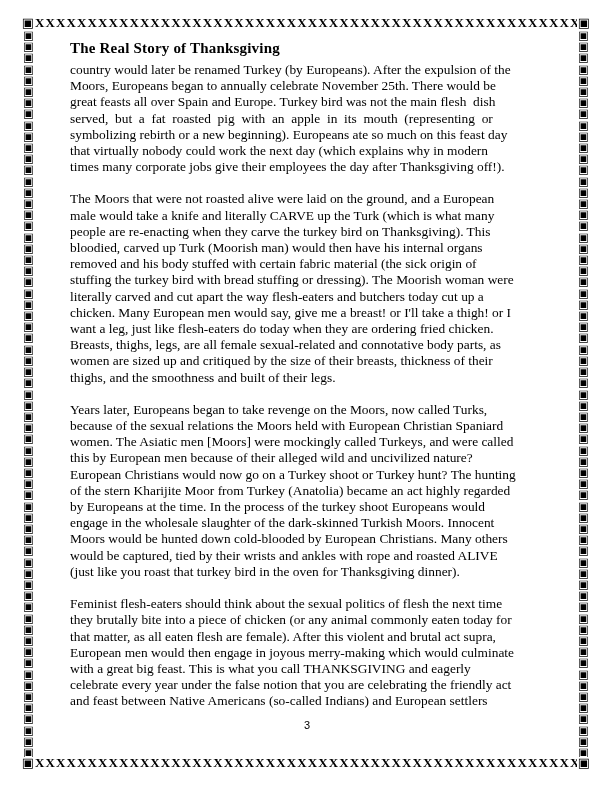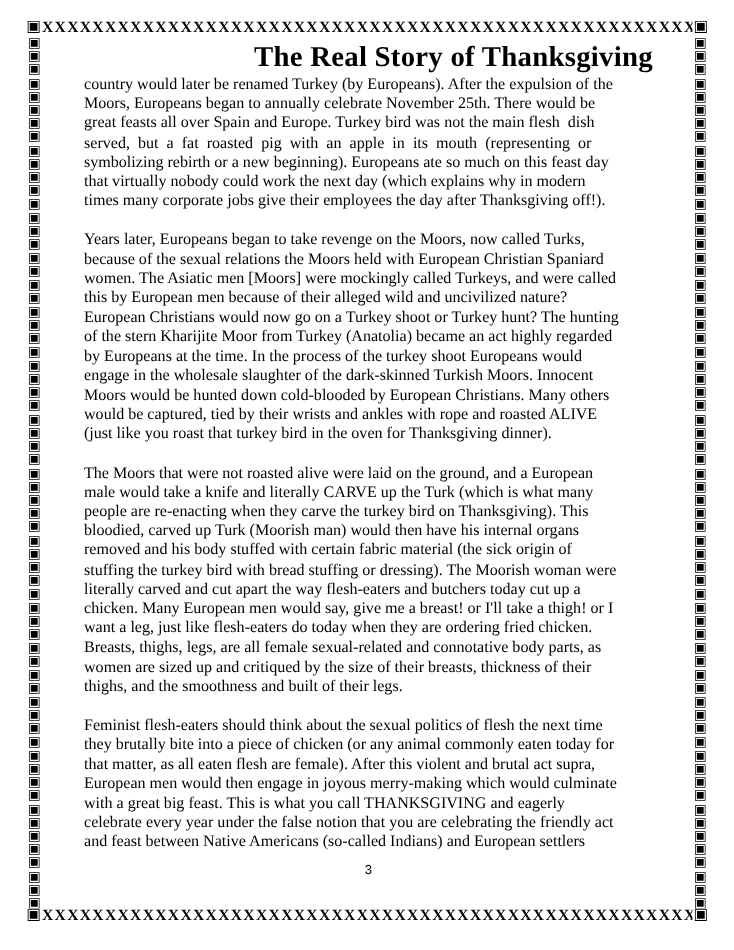--- a/index.html
+++ b/index.html
@@ -28,22 +28,22 @@
     font-family:"DejaVu Sans", sans-serif; font-size:13px; line-height:14px;
     text-align:center; color:#000;
   }
   .corner-tl { left:21px;  top:16px; }
   .corner-tr { left:577px; top:16px; }
   .corner-bl { left:21px;  top:756px; }
   .corner-br { left:577px; top:756px; }
   
   .content { position:absolute; left:70px; top:30px; width:474px; }
   .title {
-    margin:7px 0 0 0; font-size:24px; line-height:23px;
-    font-weight:bold; text-align:right; letter-spacing:0.2px;
+    margin:7px 0 0 0; font-size:15px; line-height:23px;
+    font-weight:bold; text-align:left; letter-spacing:0.2px;
   }
   .para {
     margin:16px 0 0 0; font-size:13.4px; line-height:16.2px;
     white-space:pre; text-align:left;
   }
   .para.first { margin-top:2px; }
   .pagenum {
     margin:9px 0 0 0; text-align:center;
     font-family:"Liberation Sans", sans-serif; font-size:11px; line-height:13px;
   }
@@ -64,43 +64,43 @@
 
   <div class="content">
     <h1 class="title">The Real Story of Thanksgiving</h1>
     <p class="para first">country would later be renamed Turkey (by Europeans). After the expulsion of the
 Moors, Europeans began to annually celebrate November 25th. There would be
 great feasts all over Spain and Europe. Turkey bird was not the main flesh  dish
 served,  but  a  fat  roasted  pig  with  an  apple  in  its  mouth  (representing  or
 symbolizing rebirth or a new beginning). Europeans ate so much on this feast day
 that virtually nobody could work the next day (which explains why in modern
 times many corporate jobs give their employees the day after Thanksgiving off!).</p>
-    <p class="para">Years later, Europeans began to take revenge on the Moors, now called Turks,
-because of the sexual relations the Moors held with European Christian Spaniard
-women. The Asiatic men [Moors] were mockingly called Turkeys, and were called
-this by European men because of their alleged wild and uncivilized nature?
-European Christians would now go on a Turkey shoot or Turkey hunt? The hunting
-of the stern Kharijite Moor from Turkey (Anatolia) became an act highly regarded
-by Europeans at the time. In the process of the turkey shoot Europeans would
-engage in the wholesale slaughter of the dark-skinned Turkish Moors. Innocent
-Moors would be hunted down cold-blooded by European Christians. Many others
-would be captured, tied by their wrists and ankles with rope and roasted ALIVE
-(just like you roast that turkey bird in the oven for Thanksgiving dinner).</p>
     <p class="para">The Moors that were not roasted alive were laid on the ground, and a European
 male would take a knife and literally CARVE up the Turk (which is what many
 people are re-enacting when they carve the turkey bird on Thanksgiving). This
 bloodied, carved up Turk (Moorish man) would then have his internal organs
 removed and his body stuffed with certain fabric material (the sick origin of
 stuffing the turkey bird with bread stuffing or dressing). The Moorish woman were
 literally carved and cut apart the way flesh-eaters and butchers today cut up a
 chicken. Many European men would say, give me a breast! or I'll take a thigh! or I
 want a leg, just like flesh-eaters do today when they are ordering fried chicken.
 Breasts, thighs, legs, are all female sexual-related and connotative body parts, as
 women are sized up and critiqued by the size of their breasts, thickness of their
 thighs, and the smoothness and built of their legs.</p>
+    <p class="para">Years later, Europeans began to take revenge on the Moors, now called Turks,
+because of the sexual relations the Moors held with European Christian Spaniard
+women. The Asiatic men [Moors] were mockingly called Turkeys, and were called
+this by European men because of their alleged wild and uncivilized nature?
+European Christians would now go on a Turkey shoot or Turkey hunt? The hunting
+of the stern Kharijite Moor from Turkey (Anatolia) became an act highly regarded
+by Europeans at the time. In the process of the turkey shoot Europeans would
+engage in the wholesale slaughter of the dark-skinned Turkish Moors. Innocent
+Moors would be hunted down cold-blooded by European Christians. Many others
+would be captured, tied by their wrists and ankles with rope and roasted ALIVE
+(just like you roast that turkey bird in the oven for Thanksgiving dinner).</p>
     <p class="para">Feminist flesh-eaters should think about the sexual politics of flesh the next time
 they brutally bite into a piece of chicken (or any animal commonly eaten today for
 that matter, as all eaten flesh are female). After this violent and brutal act supra,
 European men would then engage in joyous merry-making which would culminate
 with a great big feast. This is what you call THANKSGIVING and eagerly
 celebrate every year under the false notion that you are celebrating the friendly act
 and feast between Native Americans (so-called Indians) and European settlers</p>
     <div class="pagenum">3</div>
   </div>
 

